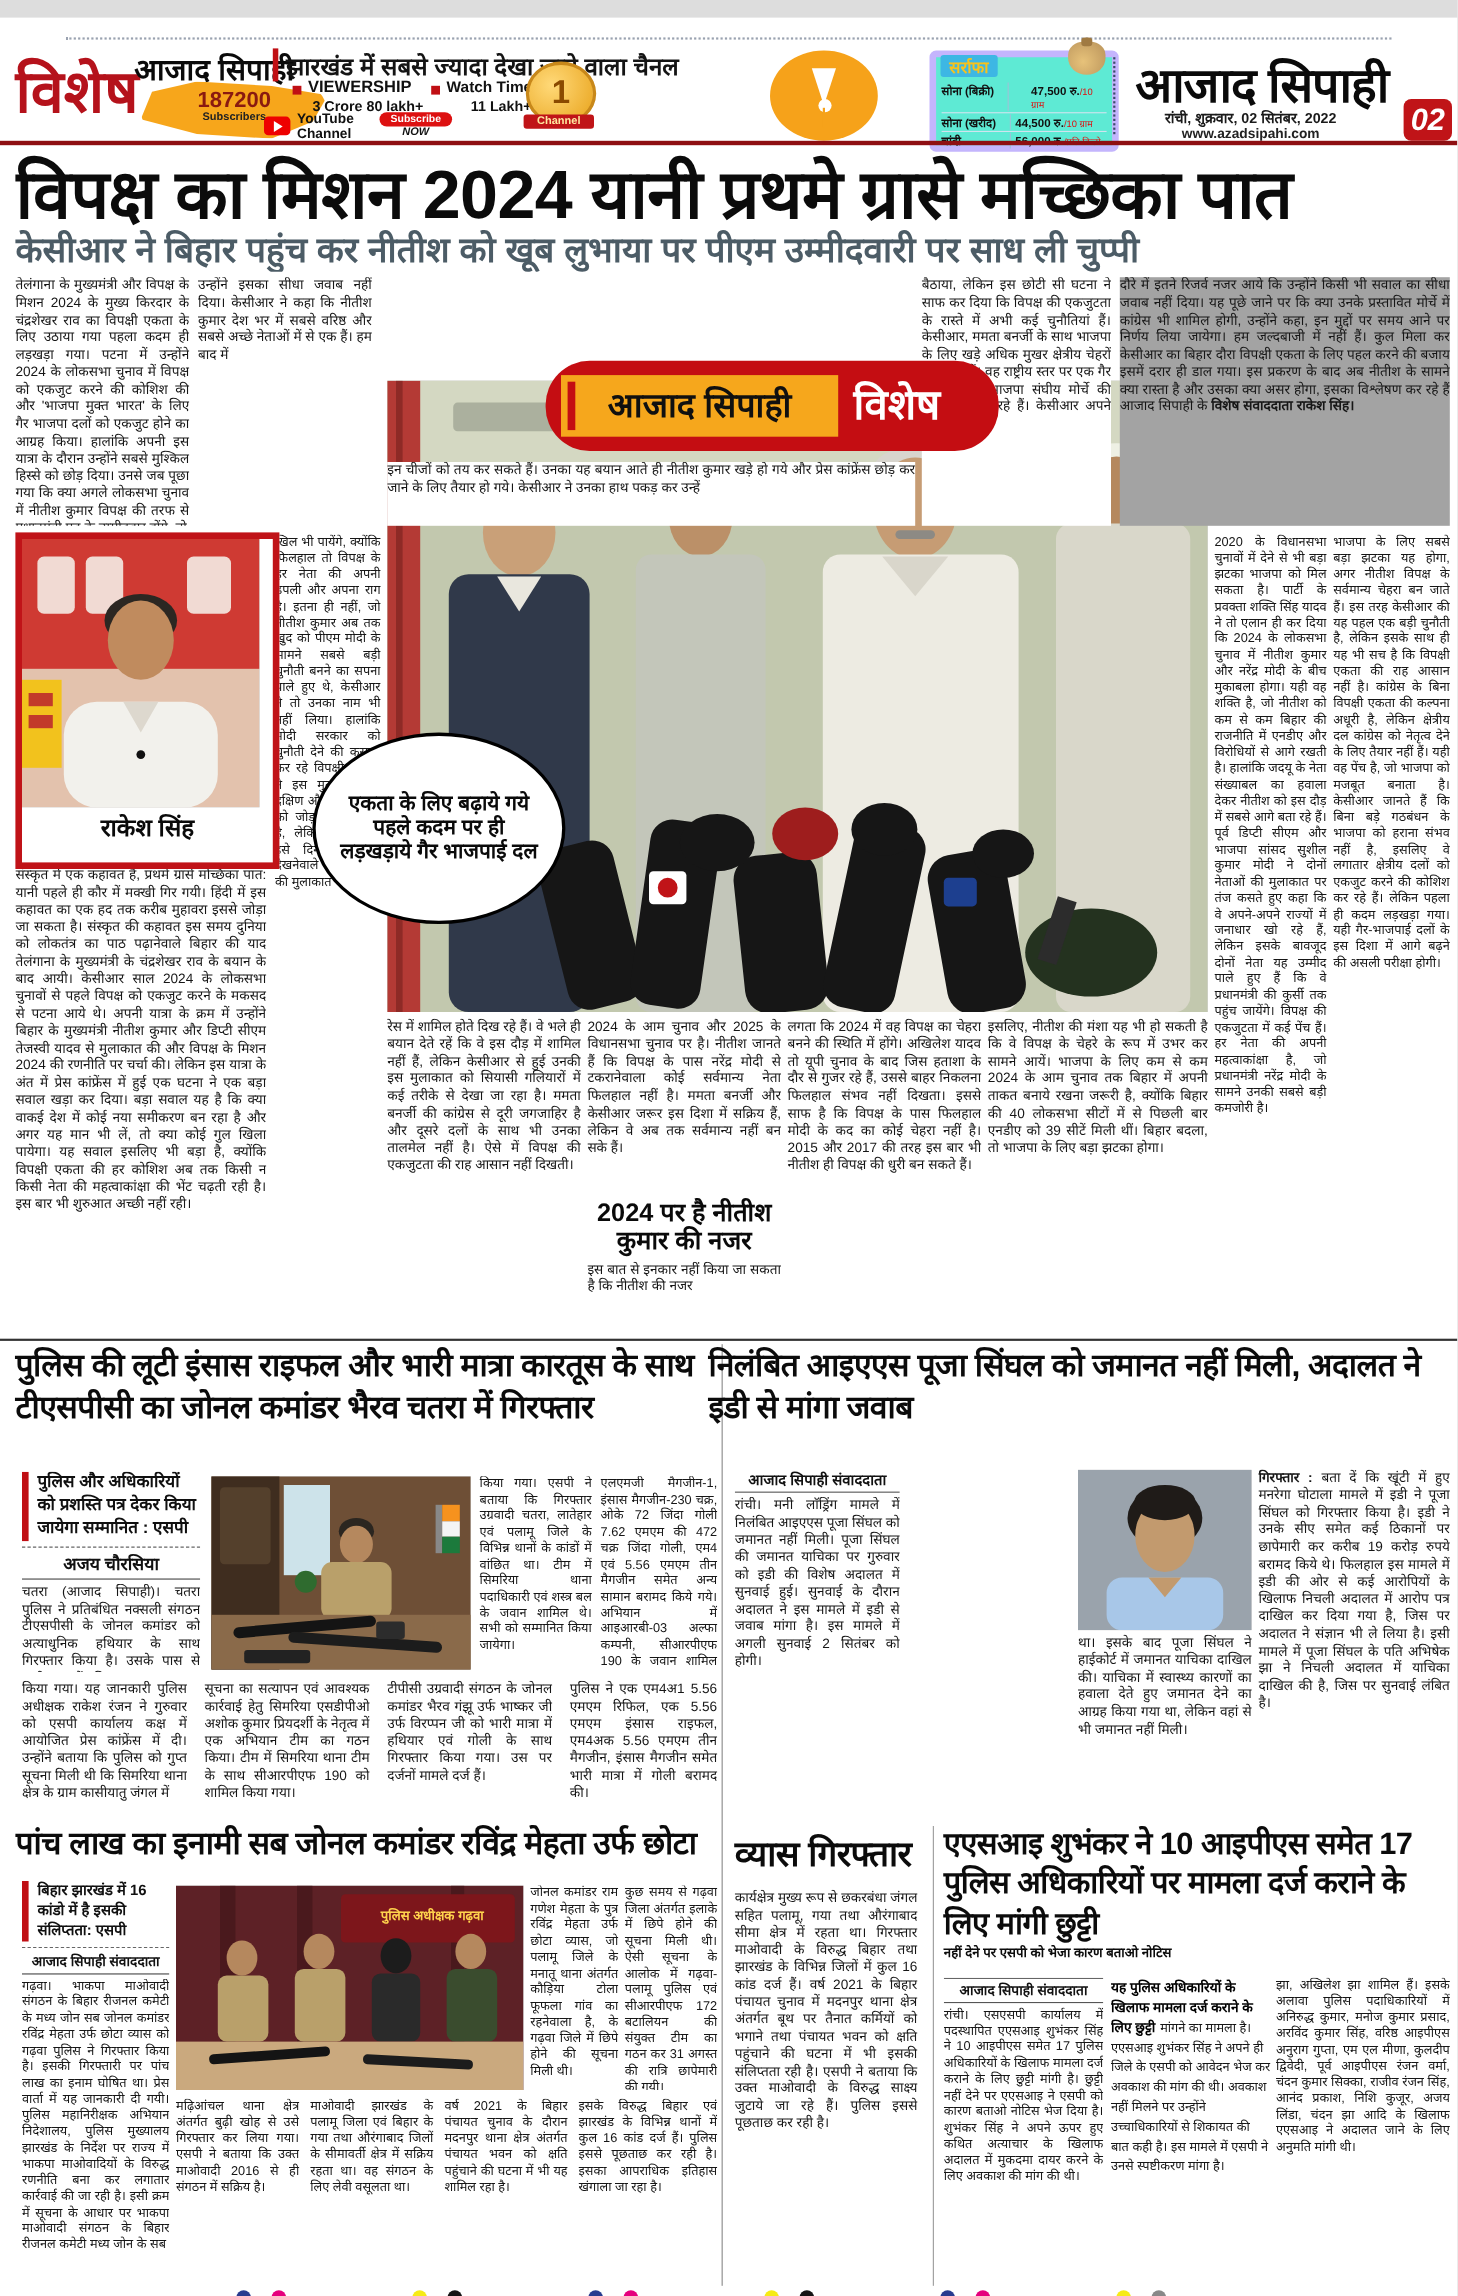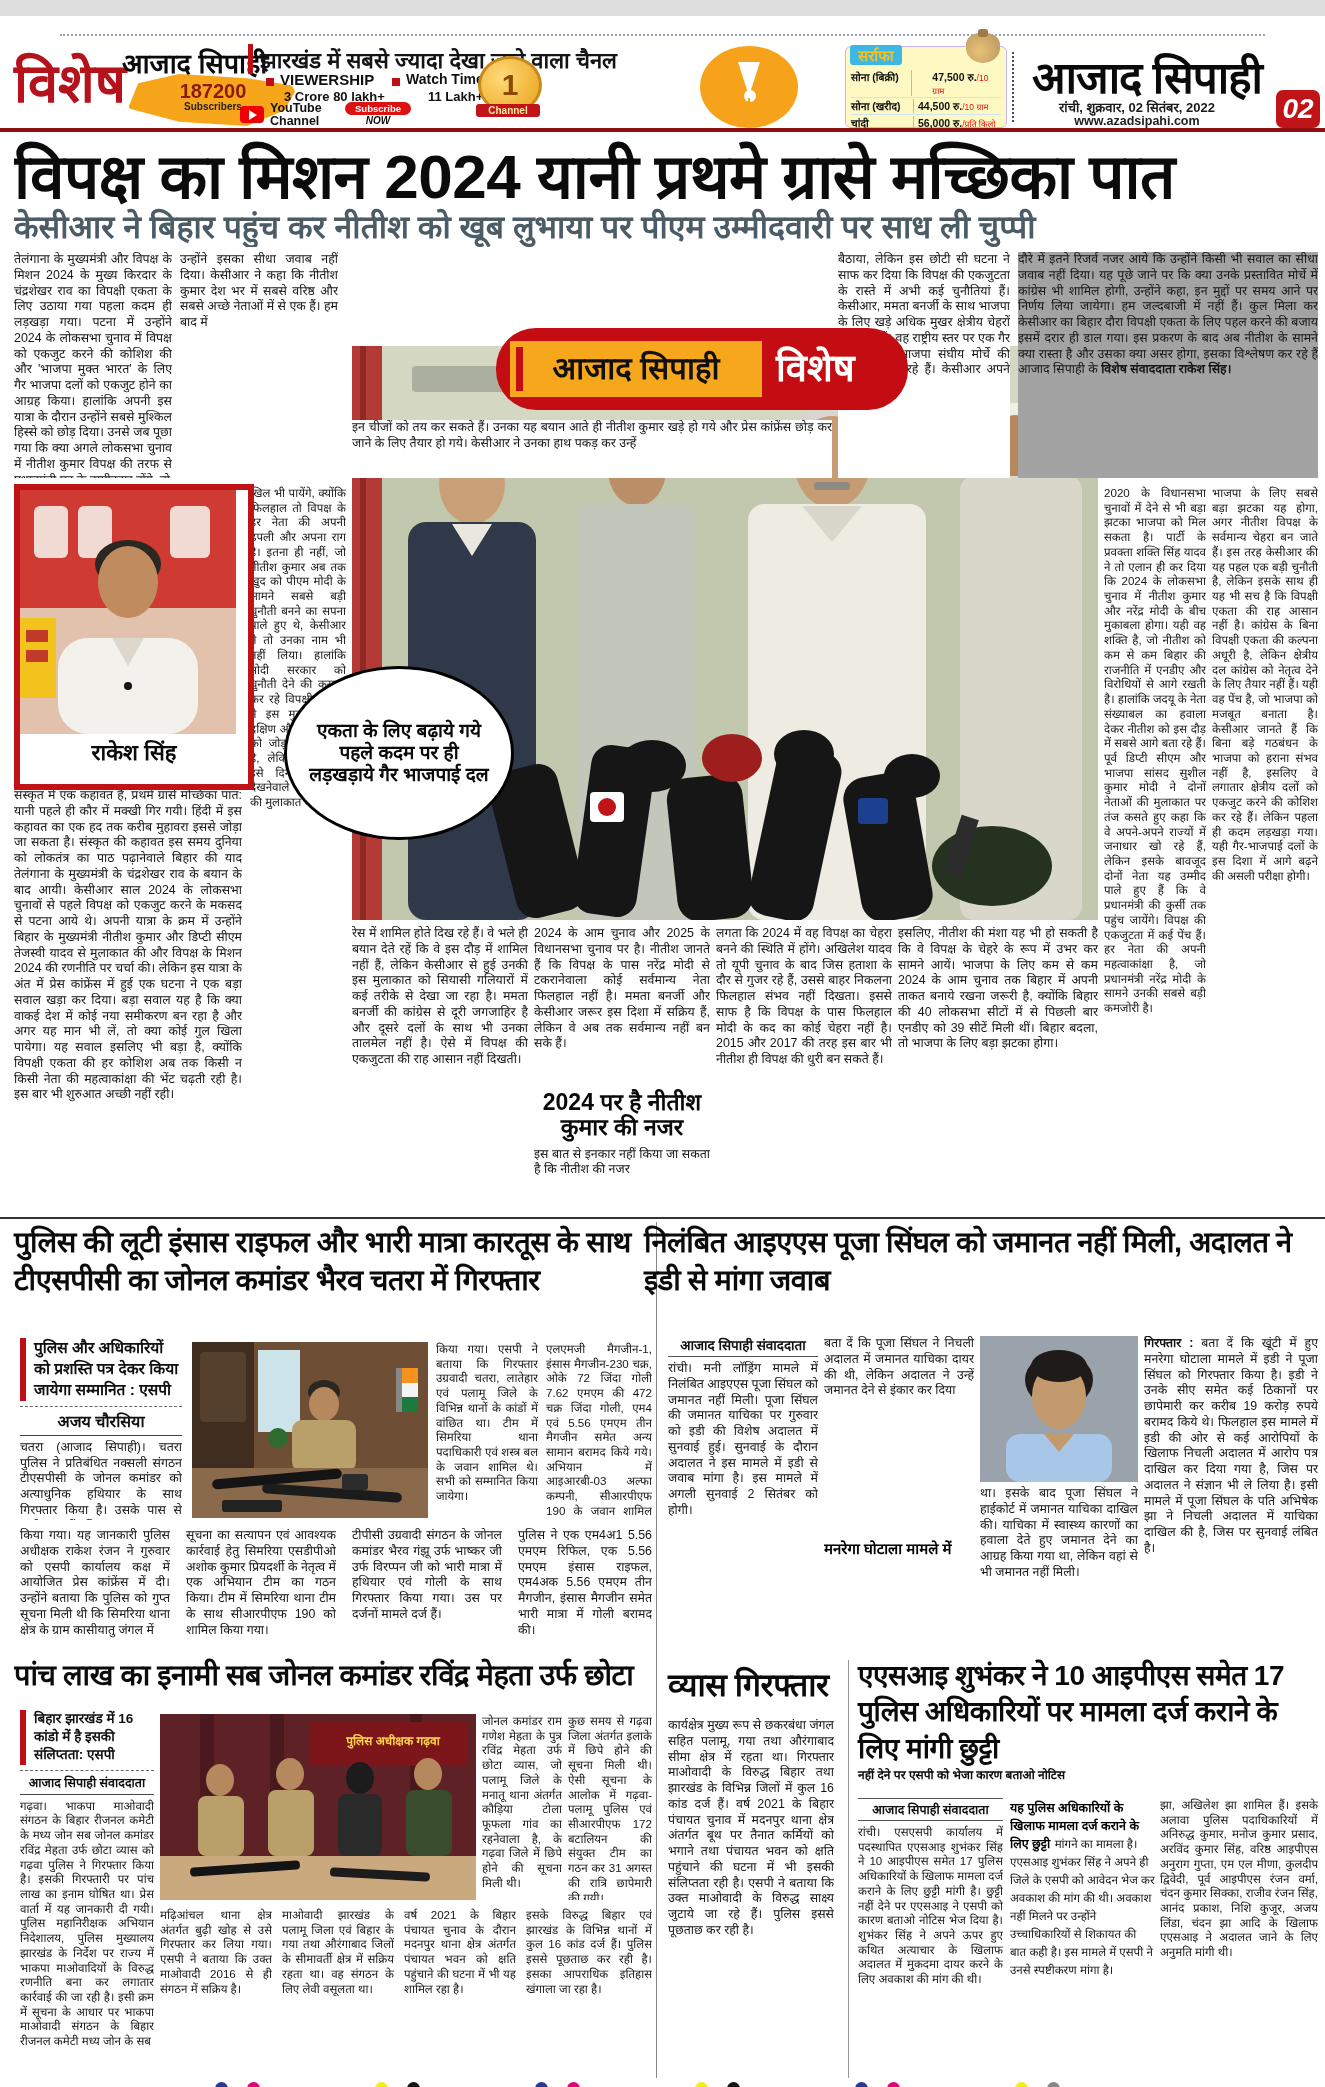--- a/index.html
+++ b/index.html
@@ -60,21 +60,21 @@
     </div>
     <div style="position:absolute;left:6px;top:48px;width:64px;background:#c01418;color:#ffe9a0;font-size:10px;font-weight:800;text-align:center;border-radius:3px;padding:1px 0">Channel</div>
   </div>
 
   <div class="abs" style="left:700px;top:30px;width:98px;height:82px;border-radius:50%;background:#f6a21a">
     <div style="position:absolute;left:38px;top:16px;width:0;height:0;border-left:11px solid transparent;border-right:11px solid transparent;border-top:34px solid #fff"></div>
     <div style="position:absolute;left:44px;top:44px;width:12px;height:12px;border-radius:50%;background:#fff"></div>
     <div style="position:absolute;left:48px;top:52px;width:2px;height:18px;background:#f6a21a"></div>
   </div>
 
-  <div class="abs" style="left:845px;top:30px;width:160px;height:80px;border:1px solid #c4b5fd;border-radius:6px;background:#fef9c3">
+  <div class="abs" style="left:845px;top:30px;width:160px;height:80px;border:6px solid #c4b5fd;border-radius:6px;background:#5eead4">
     <div style="position:absolute;left:4px;top:-2px;background:#3db7e4;color:#f7c21c;font-size:15px;font-weight:900;padding:0 8px;border-radius:3px">सर्राफा</div>
     <div style="position:absolute;right:6px;top:-14px;width:34px;height:30px;background:radial-gradient(circle at 40% 60%,#e7c27a,#b8925a);border-radius:40% 40% 50% 50%">
       <div style="width:10px;height:8px;background:#a07a42;margin:-4px 0 0 12px;border-radius:3px"></div>
     </div>
     <div style="position:absolute;left:5px;top:22px;width:150px;font-size:10.5px;color:#111">
       <div style="display:flex;border-bottom:1px solid #cfe4ee;padding:1px 0">
         <span class="b" style="width:62px">सोना (बिक्री)</span>
         <span style="border-left:1px solid #9cc4d8;padding-left:20px"><b>47,500 रु.</b><span style="color:#d11;font-size:8.5px">/10 ग्राम</span></span>
       </div>
       <div style="display:flex;border-bottom:1px solid #cfe4ee;padding:1px 0">
@@ -249,24 +249,20 @@
   <div class="abs jtext" style="left:186px;top:1512px;width:150px;height:116px">सूचना का सत्यापन एवं आवश्यक कार्रवाई हेतु सिमरिया एसडीपीओ अशोक कुमार प्रियदर्शी के नेतृत्व में एक अभियान टीम का गठन किया। टीम में सिमरिया थाना टीम के साथ सीआरपीएफ 190 को शामिल किया गया।</div>
   <div class="abs jtext" style="left:352px;top:1512px;width:150px;height:116px">टीपीसी उग्रवादी संगठन के जोनल कमांडर भैरव गंझू उर्फ भाष्कर जी उर्फ विरप्पन जी को भारी मात्रा में हथियार एवं गोली के साथ गिरफ्तार किया गया। उस पर दर्जनों मामले दर्ज हैं।</div>
   <div class="abs jtext" style="left:518px;top:1512px;width:134px;height:116px">पुलिस ने एक एम4अ1 5.56 एमएम रिफिल, एक 5.56 एमएम इंसास राइफल, एम4अक 5.56 एमएम तीन मैगजीन, इंसास मैगजीन समेत भारी मात्रा में गोली बरामद की।</div>
 
   <div class="abs hl" style="left:644px;top:1208px;width:654px;font-size:29px;line-height:1.3">निलंबित आइएएस पूजा सिंघल को जमानत नहीं मिली, अदालत ने इडी से मांगा जवाब</div>
 
   <div class="abs" style="left:668px;top:1320px;width:150px;height:272px;overflow:hidden">
     <div class="byline" style="font-size:13.5px;border-bottom:1px solid #555;padding-bottom:2px;margin-bottom:4px">आजाद सिपाही संवाददाता</div>
     <div class="jtext">रांची। मनी लाॅड्रिंग मामले में निलंबित आइएएस पूजा सिंघल को जमानत नहीं मिली। पूजा सिंघल की जमानत याचिका पर गुरुवार को इडी की विशेष अदालत में सुनवाई हुई। सुनवाई के दौरान अदालत ने इस मामले में इडी से जवाब मांगा है। इस मामले में अगली सुनवाई 2 सितंबर को होगी।</div>
   </div>
-  <div class="abs" style="left:824px;top:1320px;width:150px;height:272px;overflow:hidden">
-    <div class="jtext" style="height:196px">बता दें कि पूजा सिंघल ने निचली अदालत में जमानत याचिका दायर की थी, लेकिन अदालत ने उन्हें जमानत देने से इंकार कर दिया</div>
-    <div class="b" style="font-size:15px;margin-top:6px">मनरेगा घोटाला मामले में</div>
-  </div>
   <div class="abs" style="left:980px;top:1320px;width:158px;height:272px;overflow:hidden">
     <div class="photo" style="width:158px;height:146px">
       <svg width="158" height="146" viewBox="0 0 158 146">
         <rect width="158" height="146" fill="#9aa3ac"></rect>
         <rect width="158" height="146" fill="url(#g)" opacity="0"></rect>
         <ellipse cx="79" cy="44" rx="34" ry="28" fill="#1f1b18"></ellipse>
         <ellipse cx="79" cy="60" rx="27" ry="33" fill="#c29a6e"></ellipse>
         <ellipse cx="79" cy="30" rx="28" ry="16" fill="#1f1b18"></ellipse>
         <rect x="26" y="98" width="106" height="48" rx="14" fill="#a8c7e8"></rect>
         <path d="M64 98 L79 116 L94 98 Z" fill="#c29a6e"></path>

